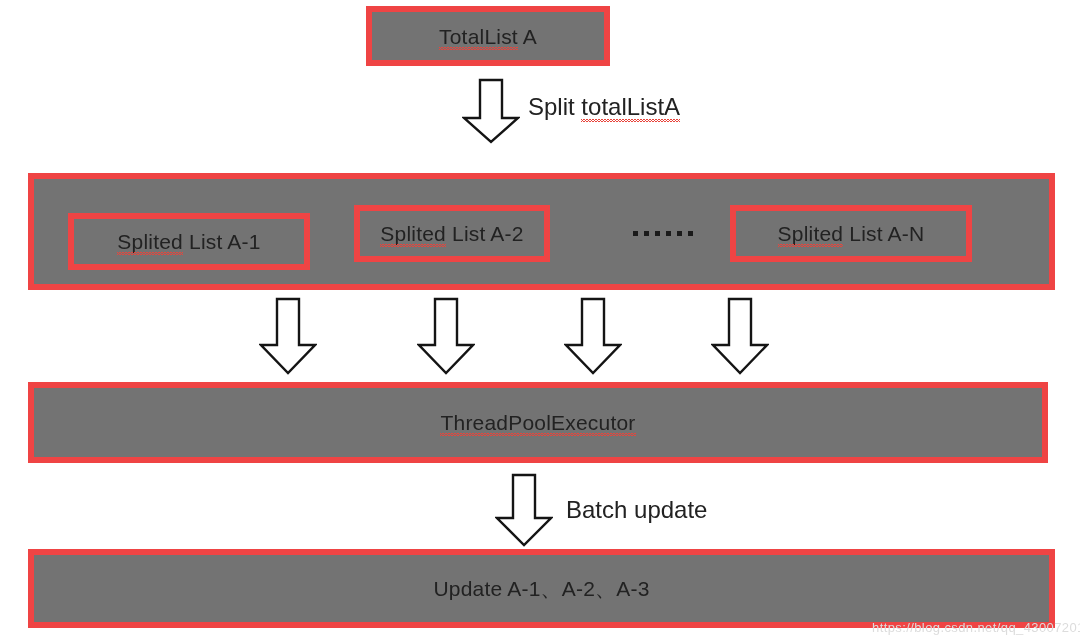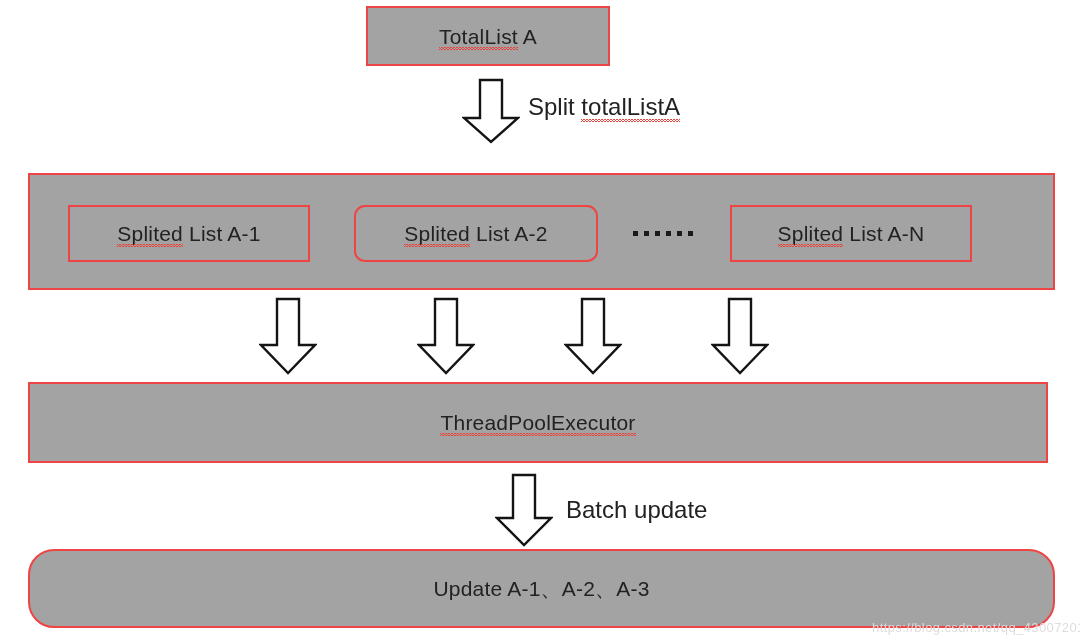--- a/index.html
+++ b/index.html
@@ -16,22 +16,22 @@
     width: 1080px;
     height: 644px;
     background: #ffffff;
     overflow: hidden;
   }
 
   
   .box {
     position: absolute;
     box-sizing: border-box;
-    border: 2px solid #ef4444;
-    background: #a3a3a3;
+    border: 6px solid #ef4444;
+    background: #737373;
     display: flex;
     align-items: center;
     justify-content: center;
   }
   .box-label {
     font-size: 21px;
     line-height: 1;
     letter-spacing: .2px;
     white-space: nowrap;
     color: #222222;
@@ -111,27 +111,27 @@
       <polygon points="18,2 40,2 40,40 56,40 29,64 2,40 18,40" fill="#ffffff" stroke="#141414" stroke-width="2.4" stroke-linejoin="miter"></polygon>
     </svg>
   </div>
   <div class="floating-text" style="left:528px; top:95px;">
     <span>Split </span><span class="sp">totalListA</span>
   </div>
 
   <div class="box" style="left:28px; top:173px; width:1027px; height:117px; justify-content:flex-start; align-items:flex-start;">
   </div>
 
-  <div class="box" style="left:68px; top:205px; width:242px; height:57px;">
+  <div class="box" style="left:68px; top:213px; width:242px; height:57px;">
     <span class="box-label">
       <span class="sp">Splited</span><span> List A-1</span>
     </span>
   </div>
 
-  <div class="box" style="left:354px; top:205px; width:244px; height:57px;border-radius:11px;">
+  <div class="box" style="left:354px; top:205px; width:196px; height:57px;">
     <span class="box-label">
       <span class="sp">Splited</span><span> List A-2</span>
     </span>
   </div>
 
   <div class="ellipsis" style="left:633px; top:231px;">
     <i></i>
       <i></i>
       <i></i>
       <i></i>
@@ -172,19 +172,19 @@
     </span>
   </div>
 
   <div class="arrow" style="left:495px; top:473px;">
     <svg width="58" height="74" viewBox="0 0 58 74" aria-hidden="true">
       <polygon points="18,2 40,2 40,45 56,45 29,72 2,45 18,45" fill="#ffffff" stroke="#141414" stroke-width="2.4" stroke-linejoin="miter"></polygon>
     </svg>
   </div>
   <div class="floating-text" style="left:566px; top:498px;">Batch update</div>
 
-  <div class="box" style="left:28px; top:549px; width:1027px; height:79px;border-radius:26px;">
+  <div class="box" style="left:28px; top:549px; width:1027px; height:79px;">
     <span class="box-label">Update A-1、A-2、A-3</span>
   </div>
 
   <div class="watermark" style="left:872px; top:620px;">https://blog.csdn.net/qq_43007201</div>
 
 </div>
 
 </body></html>

